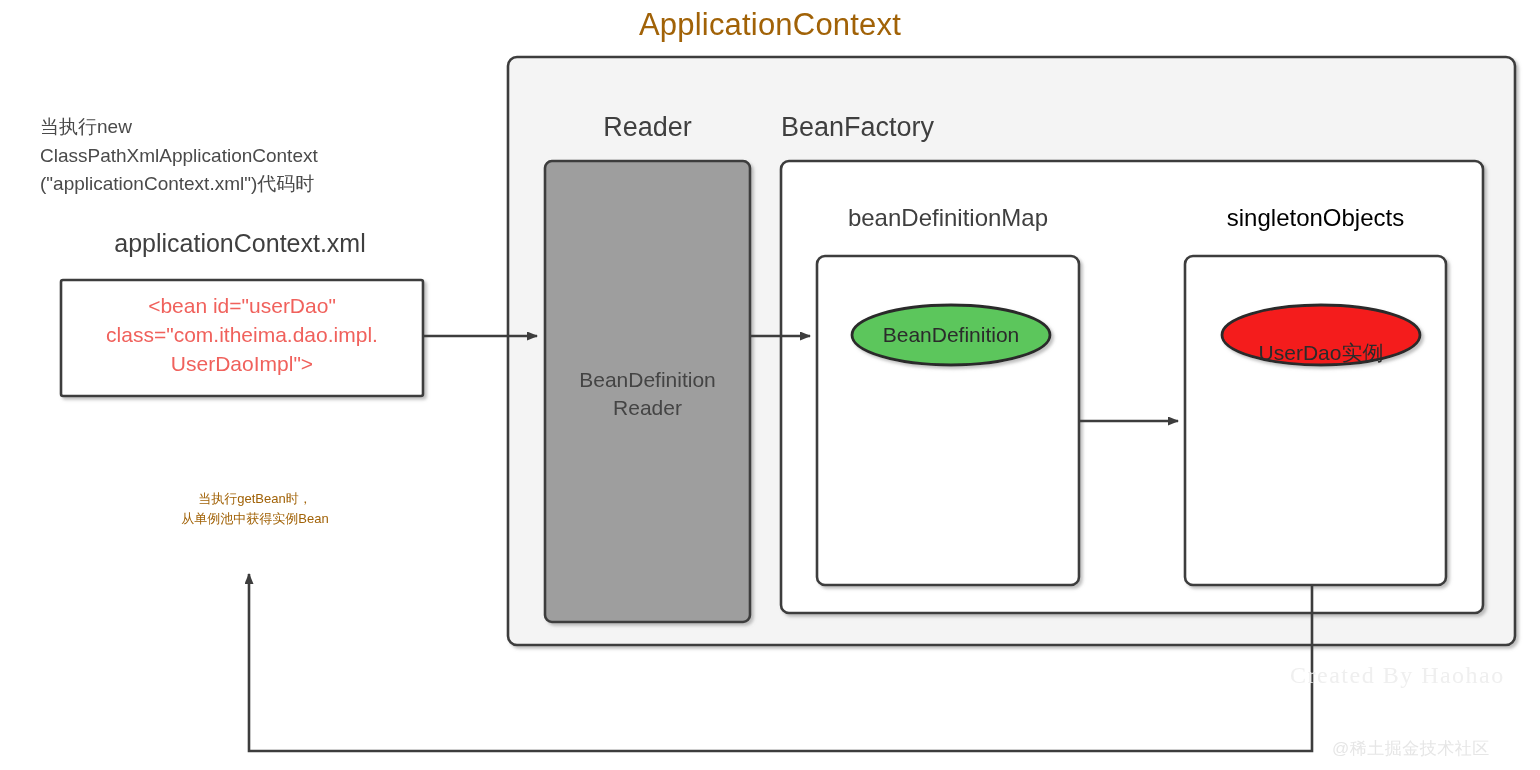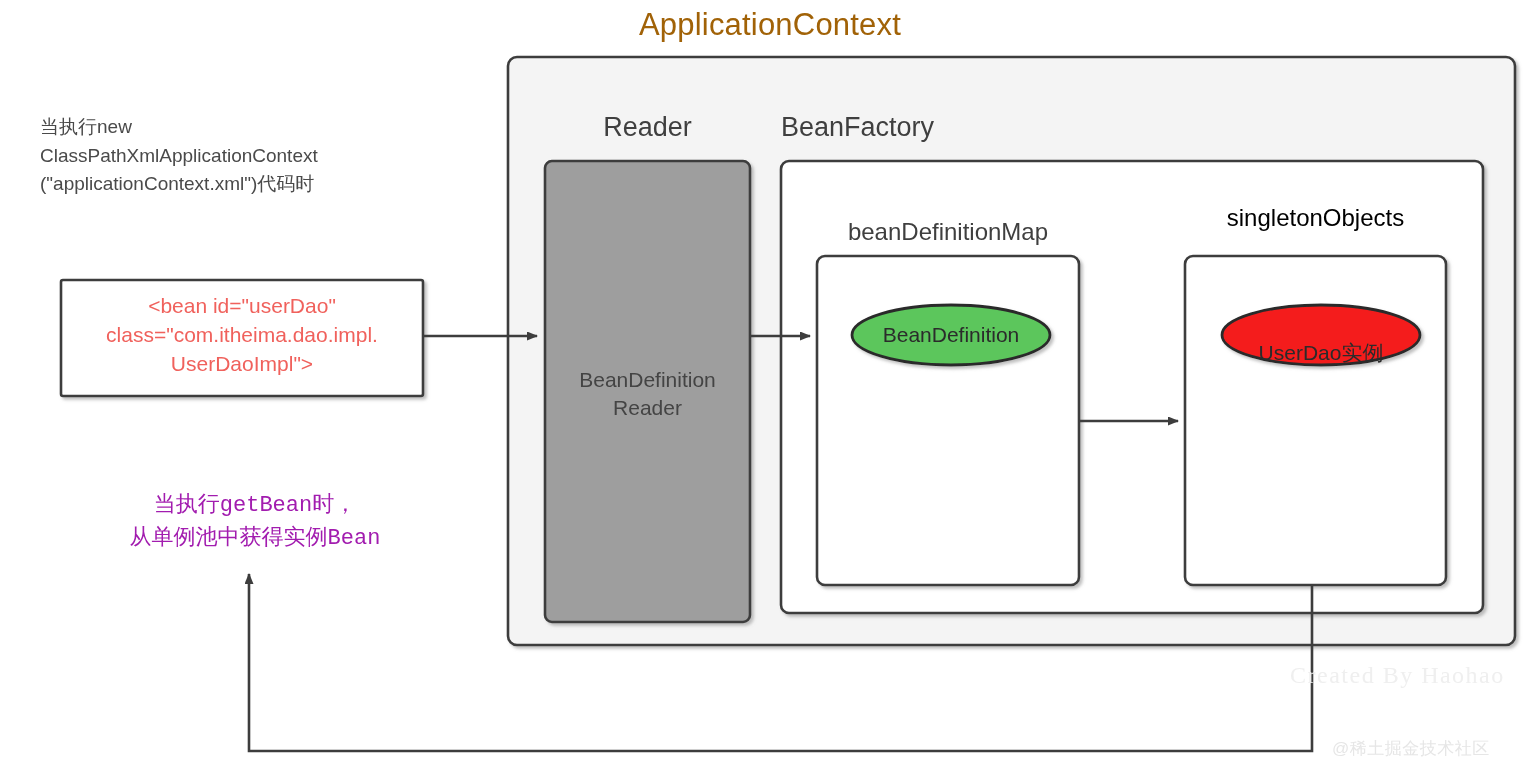--- a/index.html
+++ b/index.html
@@ -20,21 +20,21 @@
   #reader-title{
     left:545px;top:111px;width:205px;text-align:center;
     font-size:27px;color:#3f3f3f;
   }
   #beanfactory-title{
     left:781px;top:111px;width:702px;
     font-size:27px;color:#3f3f3f;
   }
   #bdmap-title{
     left:817px;top:203px;width:262px;text-align:center;
-    font-size:24px;color:#3f3f3f;margin-top:14px;
+    font-size:24px;color:#3f3f3f;
   }
   #singleton-title{
     left:1185px;top:203px;width:261px;text-align:center;
     font-size:24px;color:#000000;
   }
   #reader-body-label{
     left:545px;top:366px;width:205px;text-align:center;
     font-size:21px;color:#444;line-height:1.32;
   }
 
@@ -45,21 +45,21 @@
   #xml-file-title{
     left:40px;top:228px;width:400px;text-align:center;
     font-size:25px;color:#3f3f3f;
   }
   #xml-code{
     left:66px;top:292px;width:352px;text-align:center;
     font-size:21px;color:#f0615c;line-height:1.38;
   }
   #note-getbean{
     left:95px;top:489px;width:320px;text-align:center;
-    font-size:22px;color:#a21caf;line-height:1.5;font-family:Liberation Mono, monospace;
+    font-size:13px;color:#a16207;line-height:1.5;
   }
 
   .ellipse-label{
     position:absolute;text-align:center;white-space:nowrap;
     font-size:21px;color:#2b2b2b;
   }
   #bean-definition-label{left:852px;top:323px;width:198px;}
   #userdao-label{left:1222px;top:339px;width:198px;}
 
   #wm-created{
@@ -122,20 +122,21 @@
 
   <div class="lbl" id="singleton-title">singletonObjects</div>
 
   <div class="lbl" id="reader-body-label">BeanDefinition
 Reader</div>
 
   <div class="lbl" id="note-new">当执行new
 ClassPathXmlApplicationContext
 ("applicationContext.xml")代码时</div>
 
+  <div class="lbl" id="xml-file-title">applicationContext.xml</div>
 
   <div class="lbl" id="xml-code">&lt;bean id="userDao"
 class="com.itheima.dao.impl.
 UserDaoImpl"&gt;</div>
 
   <div class="lbl" id="note-getbean">当执行getBean时，
 从单例池中获得实例Bean</div>
 
   <div class="ellipse-label" id="bean-definition-label">BeanDefinition</div>
 

